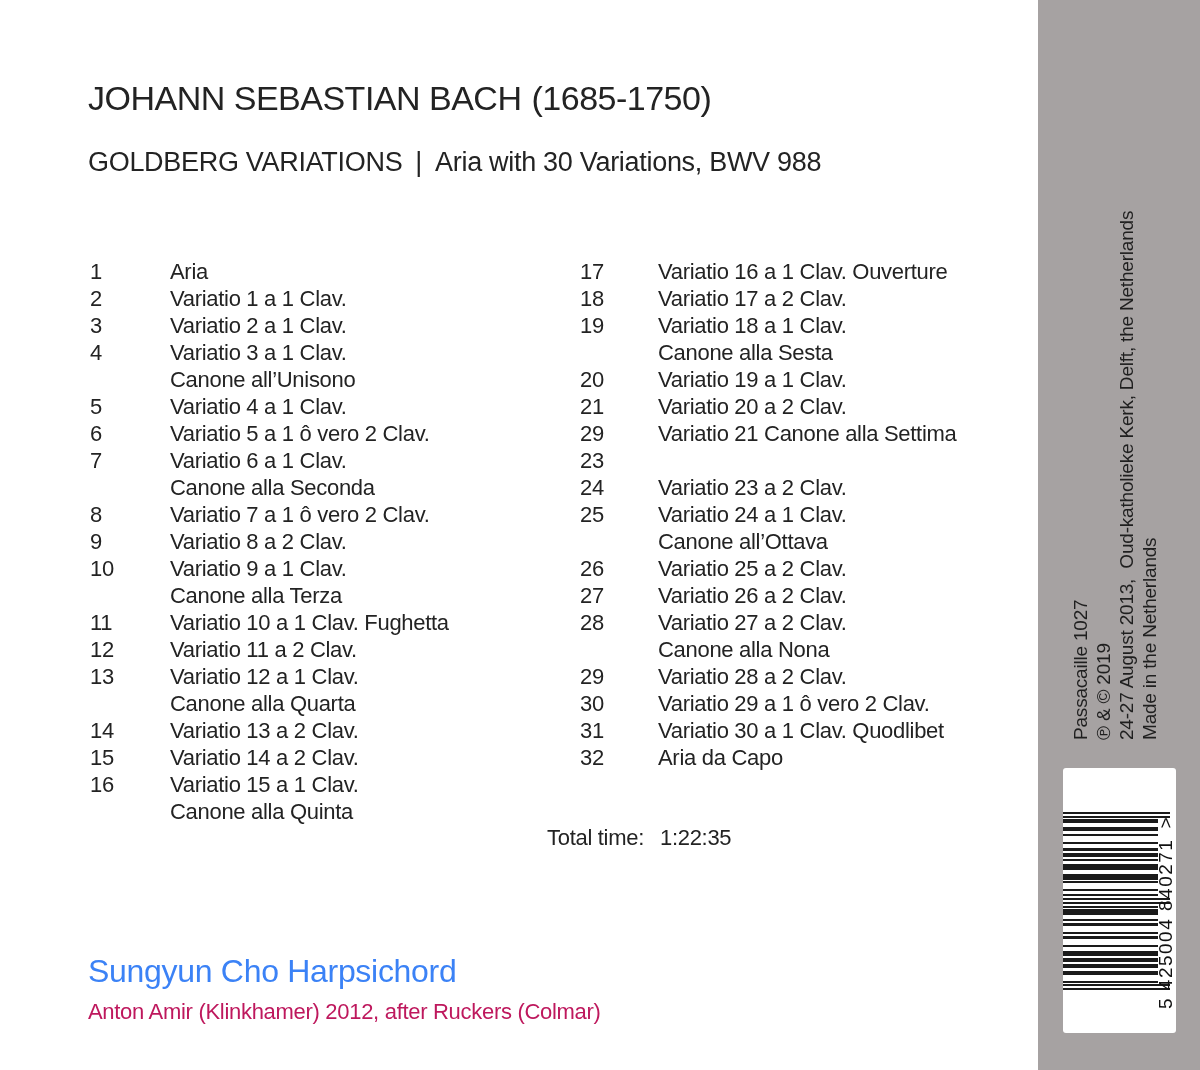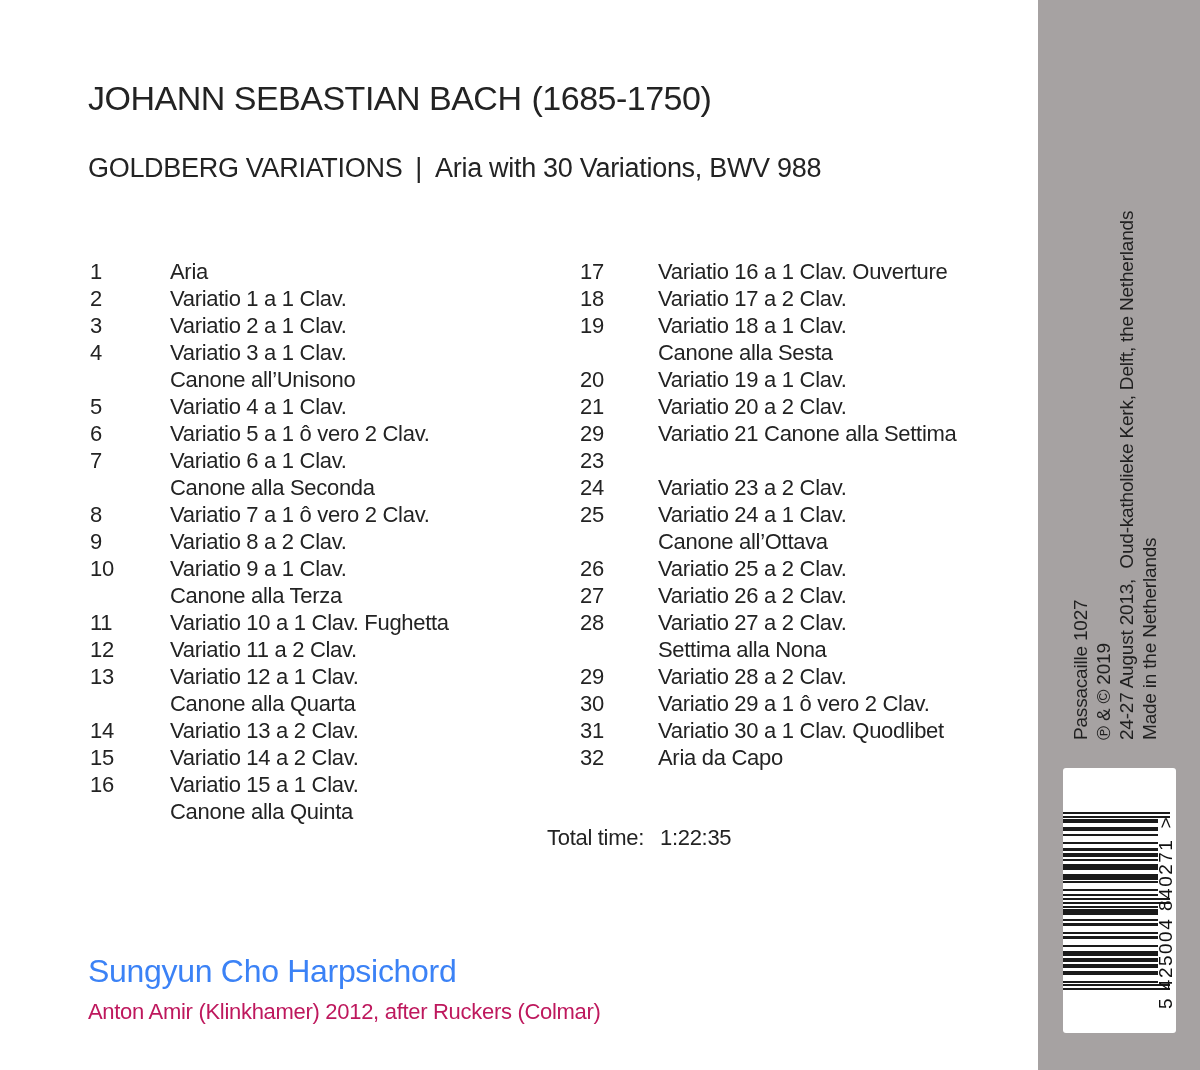--- a/index.html
+++ b/index.html
@@ -12,21 +12,21 @@
     overflow:hidden;
   }
   
   .title {
     position:absolute; left:88px; top:56px;
     font-size:34px; line-height:38px; font-weight:400;
     letter-spacing:-0.5px; white-space:nowrap;
   }
   .title .dates { margin-left:10px; }
   .subtitle {
-    position:absolute; left:88px; top:130px;
+    position:absolute; left:88px; top:124px;
     font-size:27px; line-height:32px; font-weight:400;
     letter-spacing:-0.3px; white-space:nowrap;
   }
   .subtitle .sep { margin:0 13px; font-weight:300; }
   
   .col { position:absolute; top:258px; font-size:22px; line-height:27px; letter-spacing:-0.3px; }
   .col-left  { left:90px;  width:470px; }
   .col-right { left:580px; width:460px; }
   .track { display:flex; align-items:flex-start; }
   .col-left  .track-no { width:80px; flex:none; }
@@ -286,21 +286,21 @@
     <span class="track-no">27</span>
     <span class="track-title">
           <div>Variatio 26 a 2 Clav.</div>
         </span>
   </div>
 
   <div class="track">
     <span class="track-no">28</span>
     <span class="track-title">
           <div>Variatio 27 a 2 Clav.</div>
-          <div>Settima alla Nona</div>
+          <div>Canone alla Nona</div>
         </span>
   </div>
 
   <div class="track">
     <span class="track-no">29</span>
     <span class="track-title">
           <div>Variatio 28 a 2 Clav.</div>
         </span>
   </div>
 

